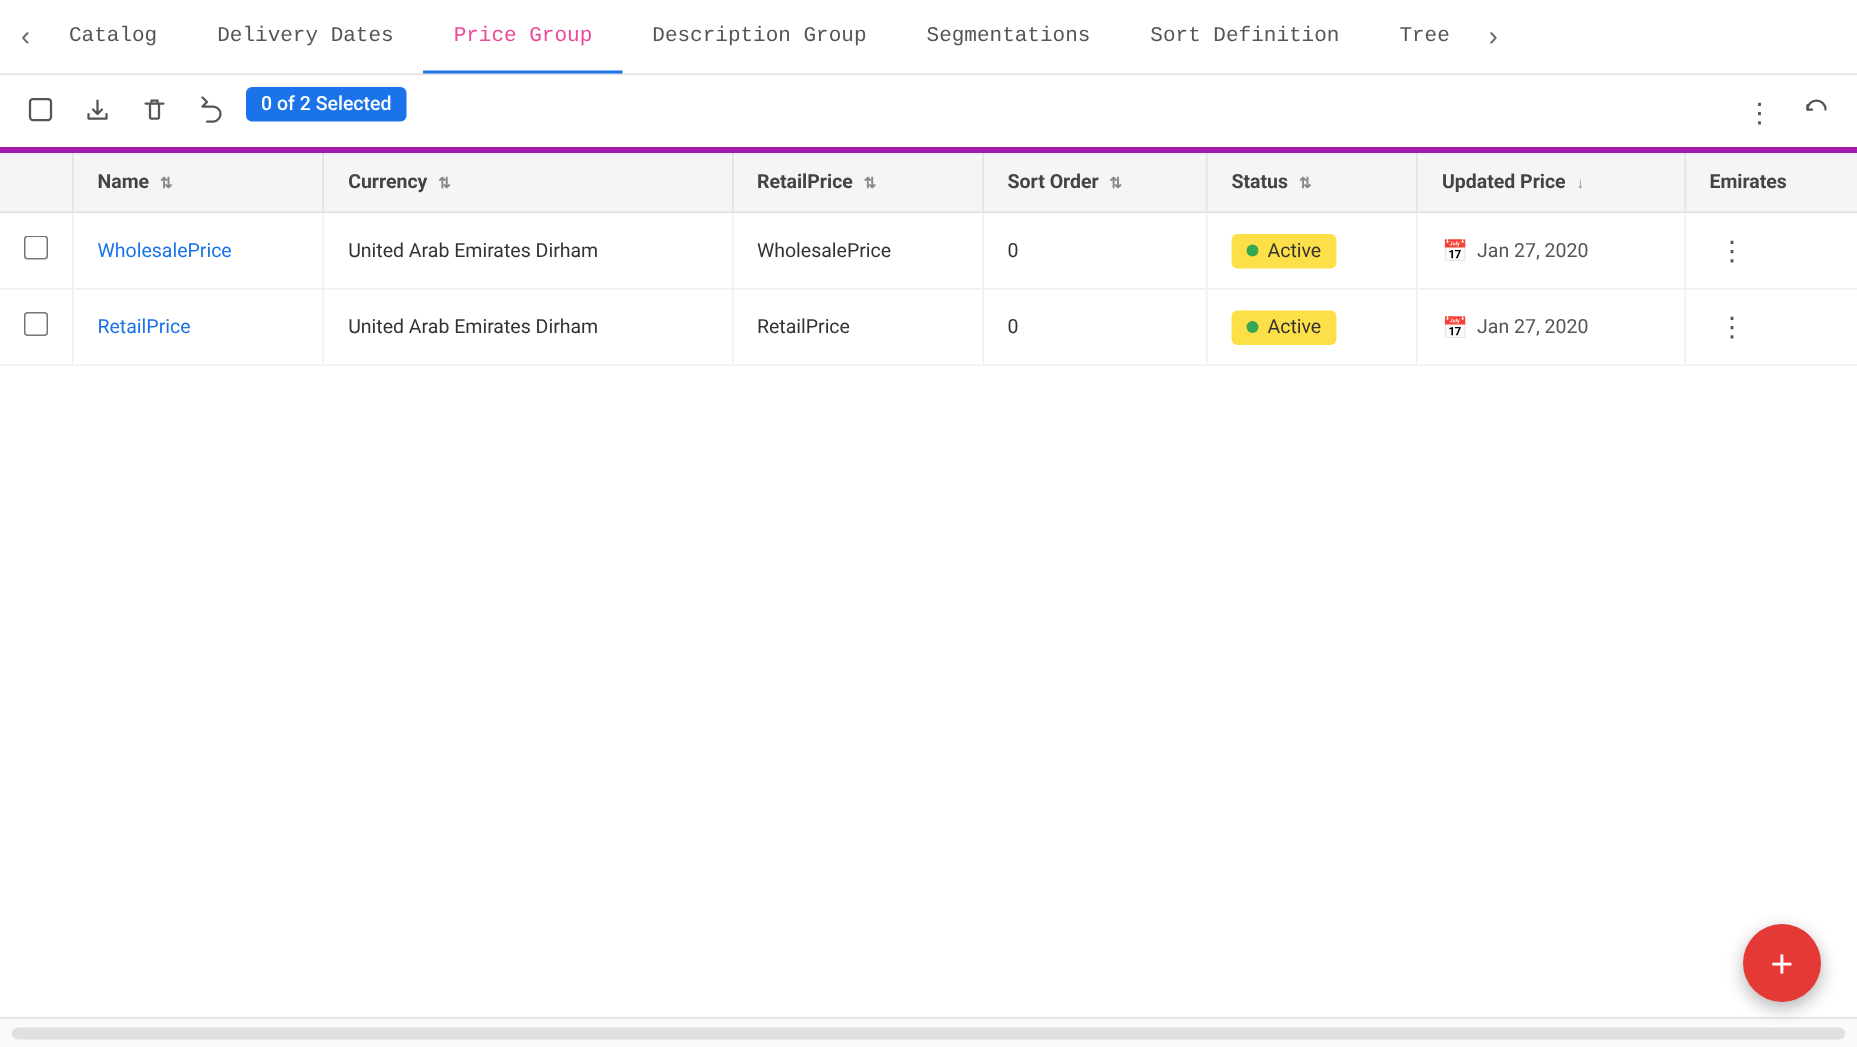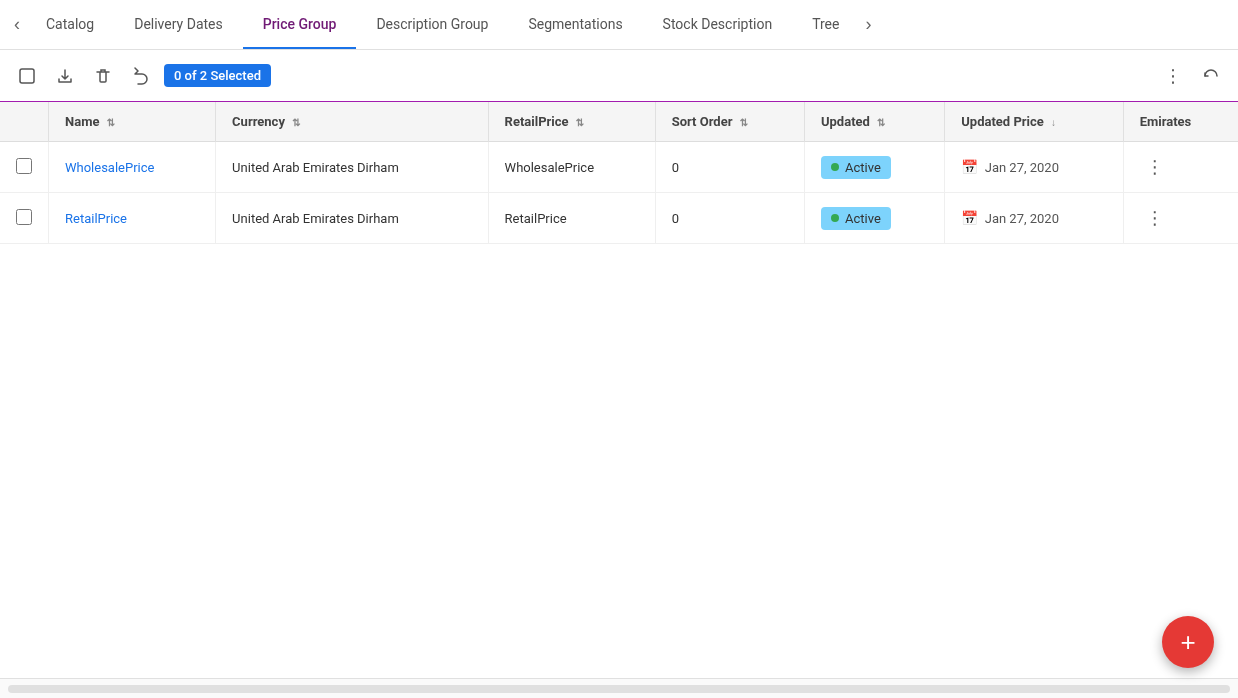--- a/index.html
+++ b/index.html
@@ -13,27 +13,27 @@
     .tab-nav-btn {
       background: none; border: none; cursor: pointer; color: #666;
       font-size: 18px; padding: 0 6px; display: flex; align-items: center;
     }
     .tab-item {
       padding: 0 20px; height: 100%; display: flex; align-items: center;
       cursor: pointer; font-size: 14px; color: #555; white-space: nowrap;
       border-bottom: 2px solid transparent; margin-bottom: -1px;
     }
     .tab-item.active {
-      color: #701a75; border-bottom: 2px solid #1a73e8; font-weight: 500;
+      color: #ec4899; border-bottom: 2px solid #1a73e8; font-weight: 500;
     }
 
     
     .toolbar {
-      display: flex; align-items: center; padding: 8px 12px; gap: 8px;
-      border-bottom: 1px solid #a21caf; height: 52px;
+      display: flex; align-items: flex-start; padding: 8px 12px; gap: 8px;
+      border-bottom: 4px solid #a21caf; height: 52px;
     }
     .toolbar-btn {
       background: none; border: none; cursor: pointer; color: #555;
       padding: 6px; border-radius: 4px; display: flex; align-items: center;
       font-size: 16px;
     }
     .selection-badge {
       background: #1a73e8; color: #fff; border-radius: 4px;
       padding: 4px 10px; font-size: 13px; font-weight: 500;
     }
@@ -57,21 +57,21 @@
     tbody tr { border-bottom: 1px solid #efefef; }
     td {
       padding: 12px 16px; font-size: 13px; color: #333;
       border-right: 1px solid #efefef; vertical-align: middle;
     }
     td:last-child { border-right: none; }
     .checkbox-cell { width: 40px; text-align: center; }
     .checkbox { width: 16px; height: 16px; cursor: pointer; accent-color: #1a73e8; }
     .status-badge {
       display: inline-flex; align-items: center; gap: 6px;
-      background: #7dd3fc; border-radius: 4px; padding: 4px 10px;
+      background: #fde047; border-radius: 4px; padding: 4px 10px;
       font-size: 13px;
     }
     .status-dot { width: 8px; height: 8px; border-radius: 50%; background: #34a853; display: inline-block; }
     .date-cell { display: flex; align-items: center; gap: 6px; color: #555; }
     .date-icon { font-size: 14px; color: #888; }
     .actions-btn {
       background: none; border: none; cursor: pointer; color: #555;
       font-size: 18px; padding: 2px 6px; border-radius: 4px;
     }
 
@@ -90,28 +90,28 @@
     .scroll-track { flex: 1; height: 8px; background: #e0e0e0; border-radius: 4px; }
 
     
     .name-link { color: #1a73e8; cursor: pointer; text-decoration: none; }
   </style>
 </head>
 <body>
 
 <div class="tab-bar">
   <button class="tab-nav-btn">‹</button>
-  <div id="tabs-container" style="display:flex; height:100%;">
+  <div id="tabs-container" style="display:flex; height:100%;font-family:Liberation Mono, monospace;">
 
   <div class="tab-item">Catalog</div>
       <div class="tab-item">Delivery Dates</div>
       <div class="tab-item active">Price Group</div>
       <div class="tab-item">Description Group</div>
       <div class="tab-item">Segmentations</div>
-      <div class="tab-item">Stock Description</div>
+      <div class="tab-item">Sort Definition</div>
       <div class="tab-item">Tree</div>
     </div>
   <button class="tab-nav-btn">›</button>
 </div>
 
 <div class="toolbar">
   <button class="toolbar-btn" title="Select All">
     <svg width="18" height="18" viewBox="0 0 18 18" fill="none">
       <rect x="2" y="2" width="14" height="14" rx="2" stroke="#555" stroke-width="1.5" fill="none"></rect>
     </svg>
@@ -159,21 +159,21 @@
         </th>
         <th>
           <span>RetailPrice</span>
           <span class="sort-icon">⇅</span>
         </th>
         <th>
           <span>Sort Order</span>
           <span class="sort-icon">⇅</span>
         </th>
         <th>
-          <span>Updated</span>
+          <span>Status</span>
           <span class="sort-icon">⇅</span>
         </th>
         <th>
           <span>Updated Price</span>
           <span class="sort-icon">↓</span>
         </th>
         <th>
           <span>Emirates</span>
         </th>
       </tr>

